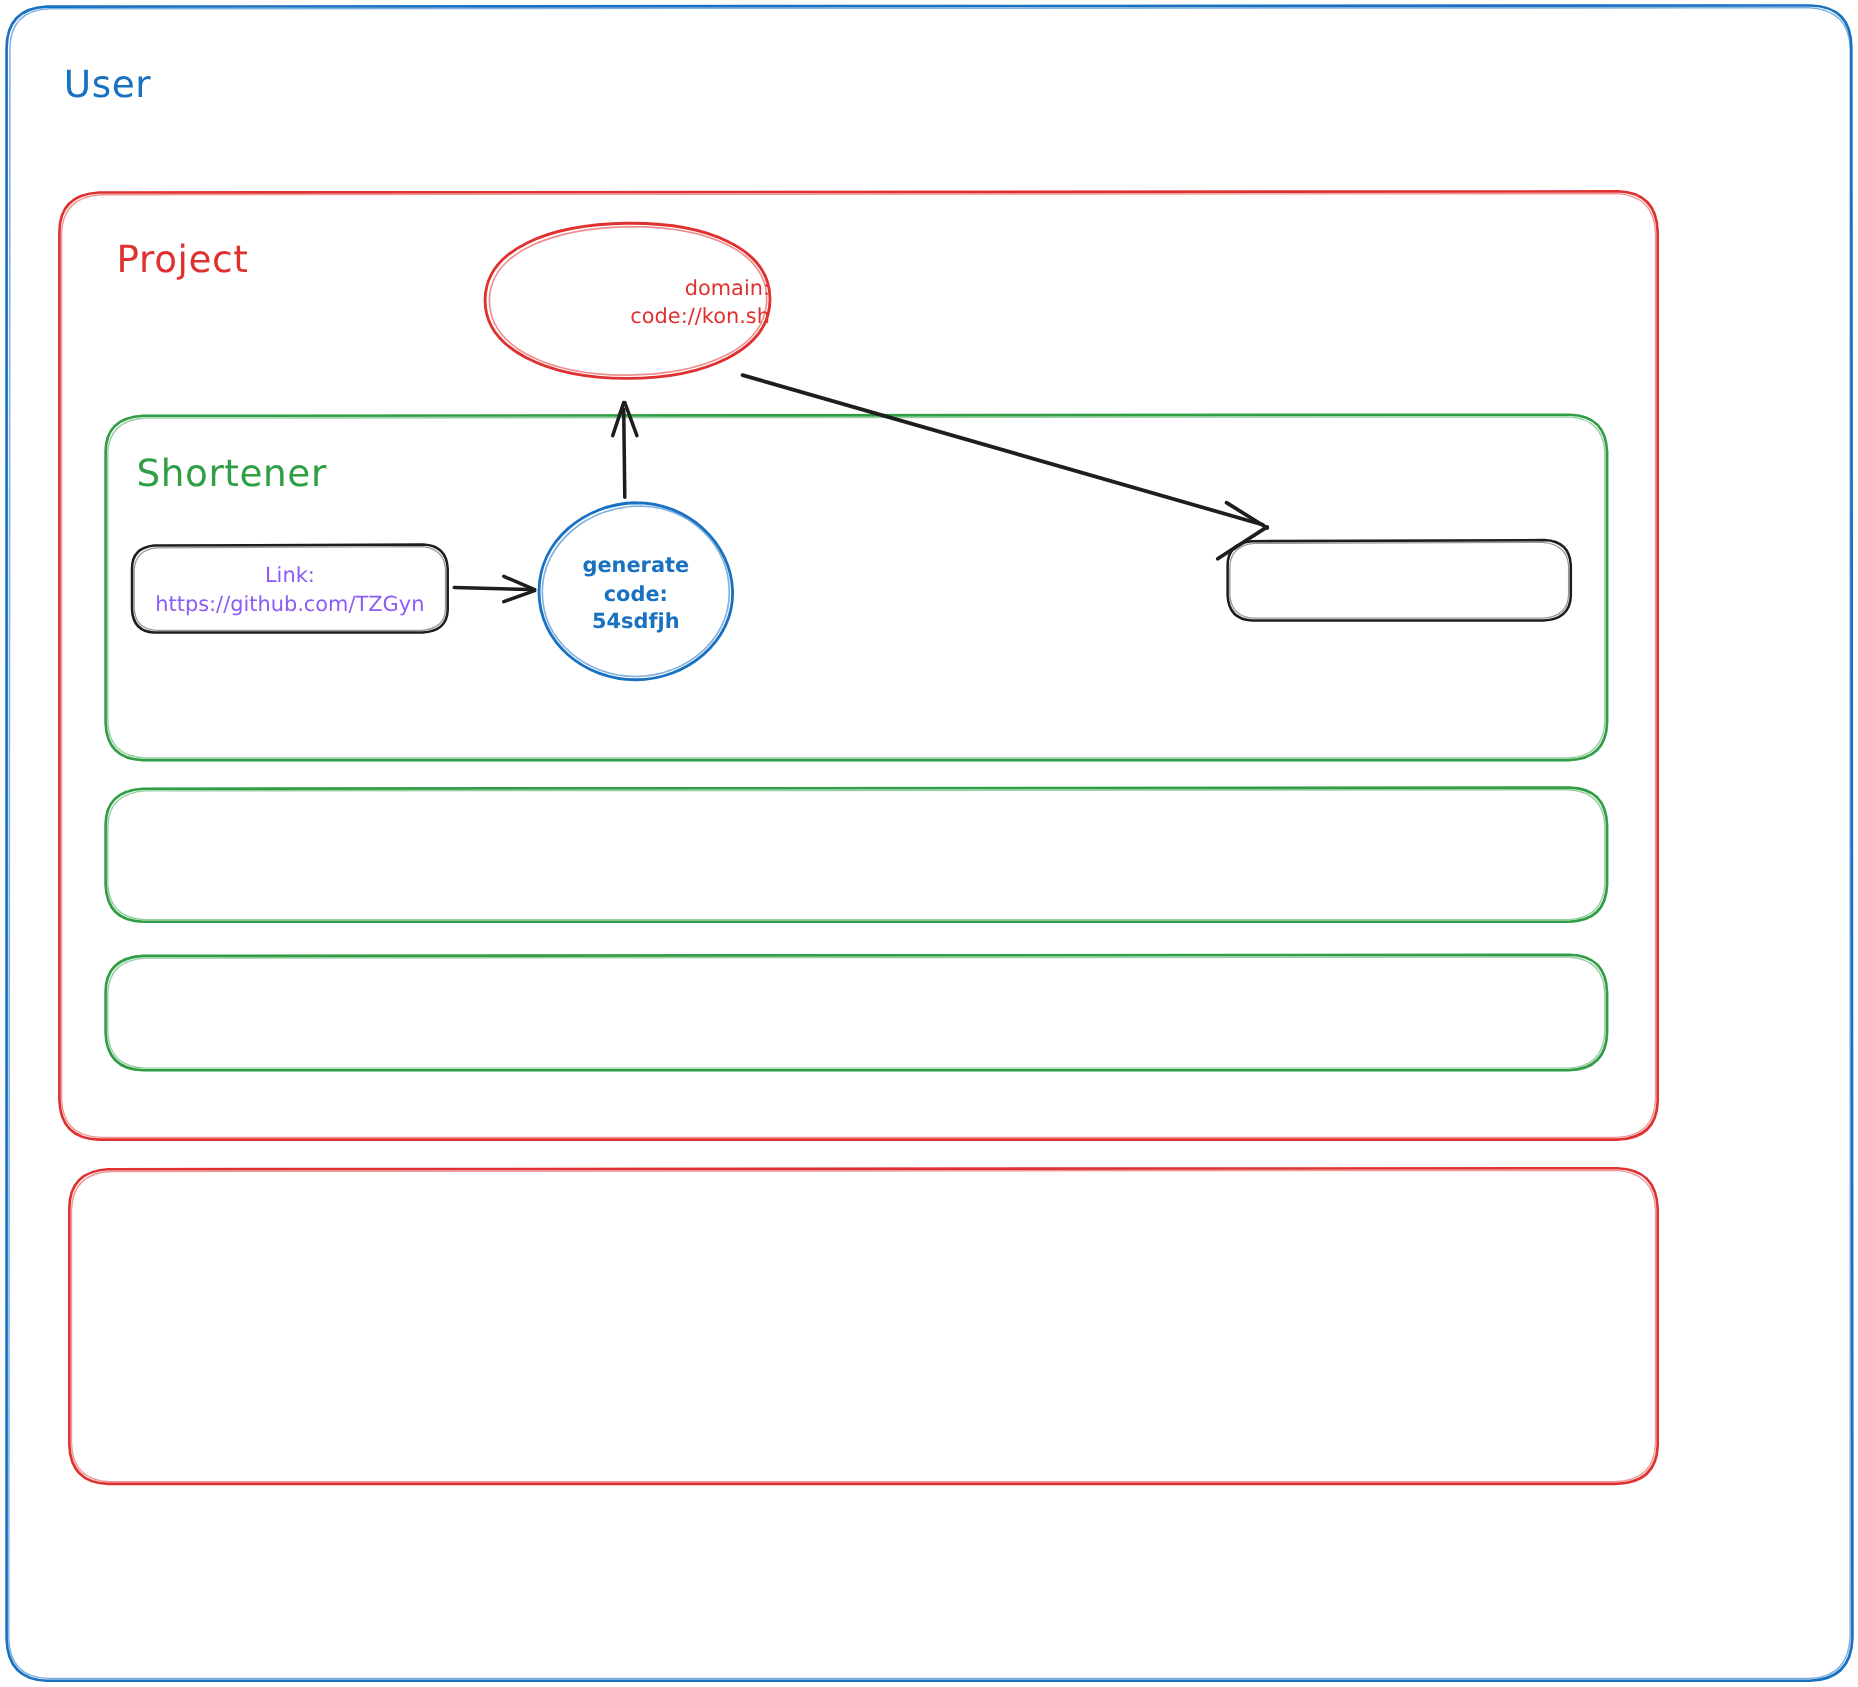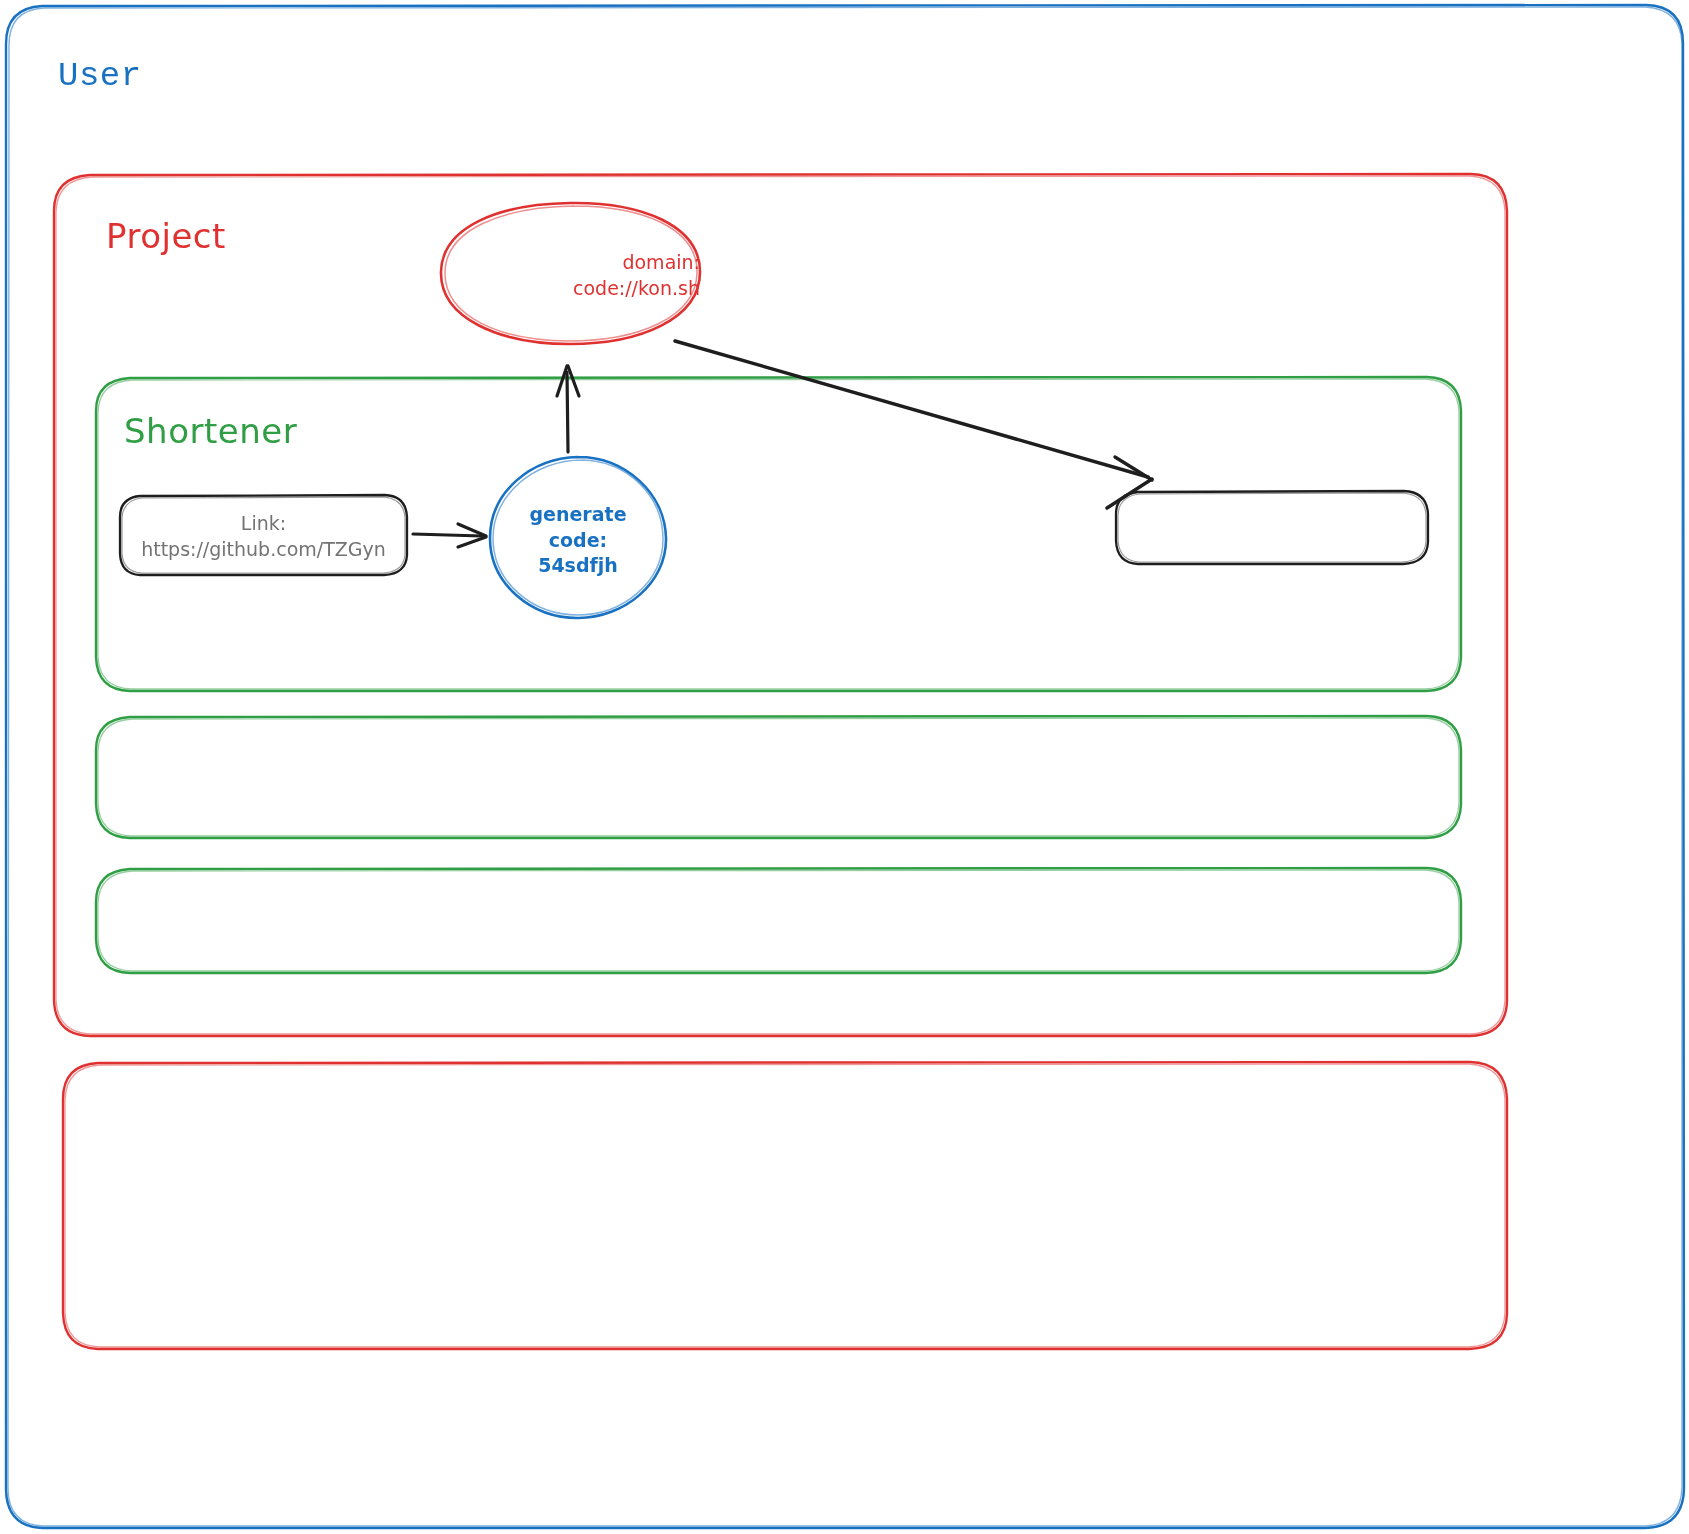--- a/index.html
+++ b/index.html
@@ -41,21 +41,21 @@
     font-size: 19px;
     line-height: 1.35;
     font-family: "DejaVu Sans", sans-serif;
   }
   .node-text div { white-space: nowrap; }
   .t-user   { color: #1971c2; }
   .t-project{ color: #e03131; text-align: right; }
   .t-short  { color: #2f9e44; }
   .t-domain { color: #e03131; }
   .t-code   { color: #1971c2; font-weight: bold; }
-  .t-black  { color: #737373; }
+  .t-black  { color: #8b5cf6; }
 </style>
 </head>
 <body>
 
 <div id="canvas">
 
   <svg id="sketch" viewBox="0 0 1689 1534" xmlns="http://www.w3.org/2000/svg">
 
     <g>
       <path d="M 42 6 L 1646 5 Q 1683 6 1683 43 L 1684 1489 Q 1683 1527 1645 1528 L 43 1528 Q 7 1527 6 1490 L 6 44 Q 6 8 42 6" fill="none" stroke="#1971c2" stroke-width="2.4" stroke-linecap="round" stroke-linejoin="round"></path>
@@ -120,21 +120,21 @@
     </g>
 
     <g>
       <path d="M 675 341 L 1148 477" fill="none" stroke="#1e1e1e" stroke-width="3.4" stroke-linecap="round"></path>
       <path d="M 1107 508 L 1152 479" fill="none" stroke="#1e1e1e" stroke-width="3.4" stroke-linecap="round"></path>
       <path d="M 1115 457 L 1152 480" fill="none" stroke="#1e1e1e" stroke-width="3.4" stroke-linecap="round"></path>
     </g>
 
   </svg>
 
-  <div class="label container-title t-user" style="left:58px; top:57px;font-family:Liberation Mono, monospace;">User</div>
+  <div class="label container-title t-user" style="left:58px; top:57px;">User</div>
 
   <div class="label container-title t-project" style="left:106px; top:216px;">Project</div>
 
   <div class="label container-title t-short" style="left:124px; top:411px;">Shortener</div>
 
   <div class="node-text t-domain" style="left:441px; top:250px; width:259px;text-align:right;">
     <div>domain:</div>
     <div>code://kon.sh</div>
   </div>
 

